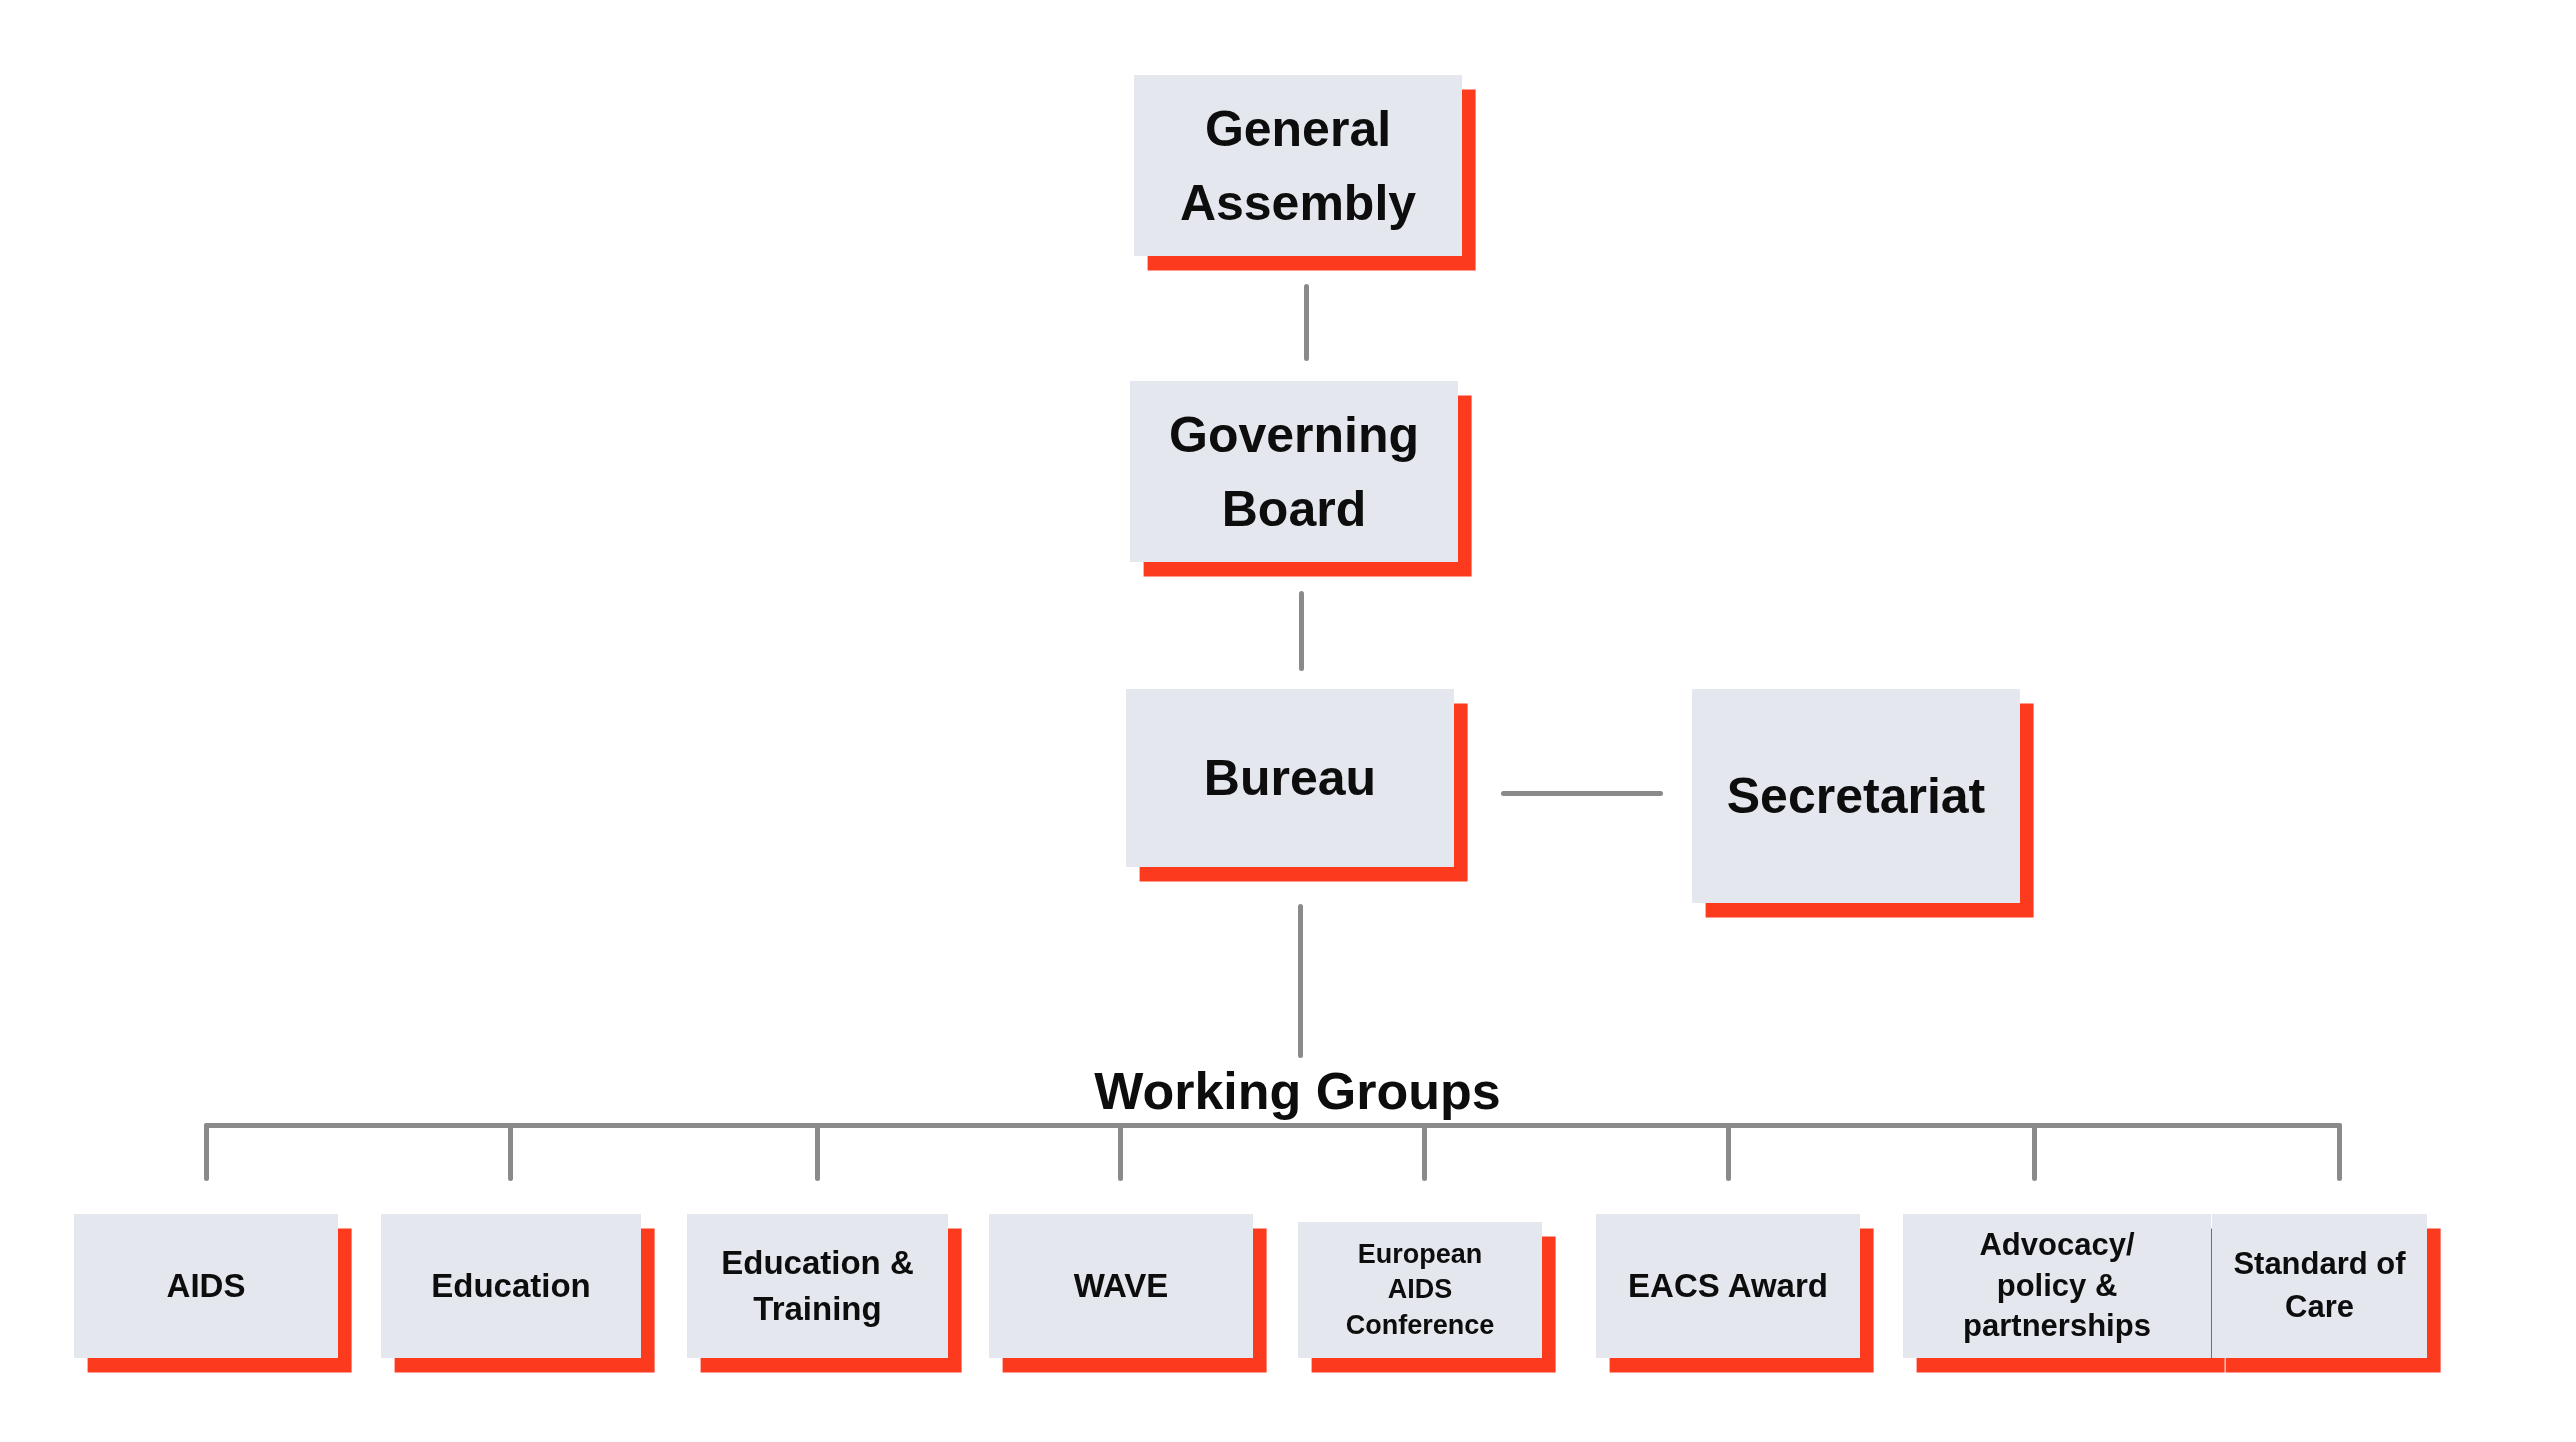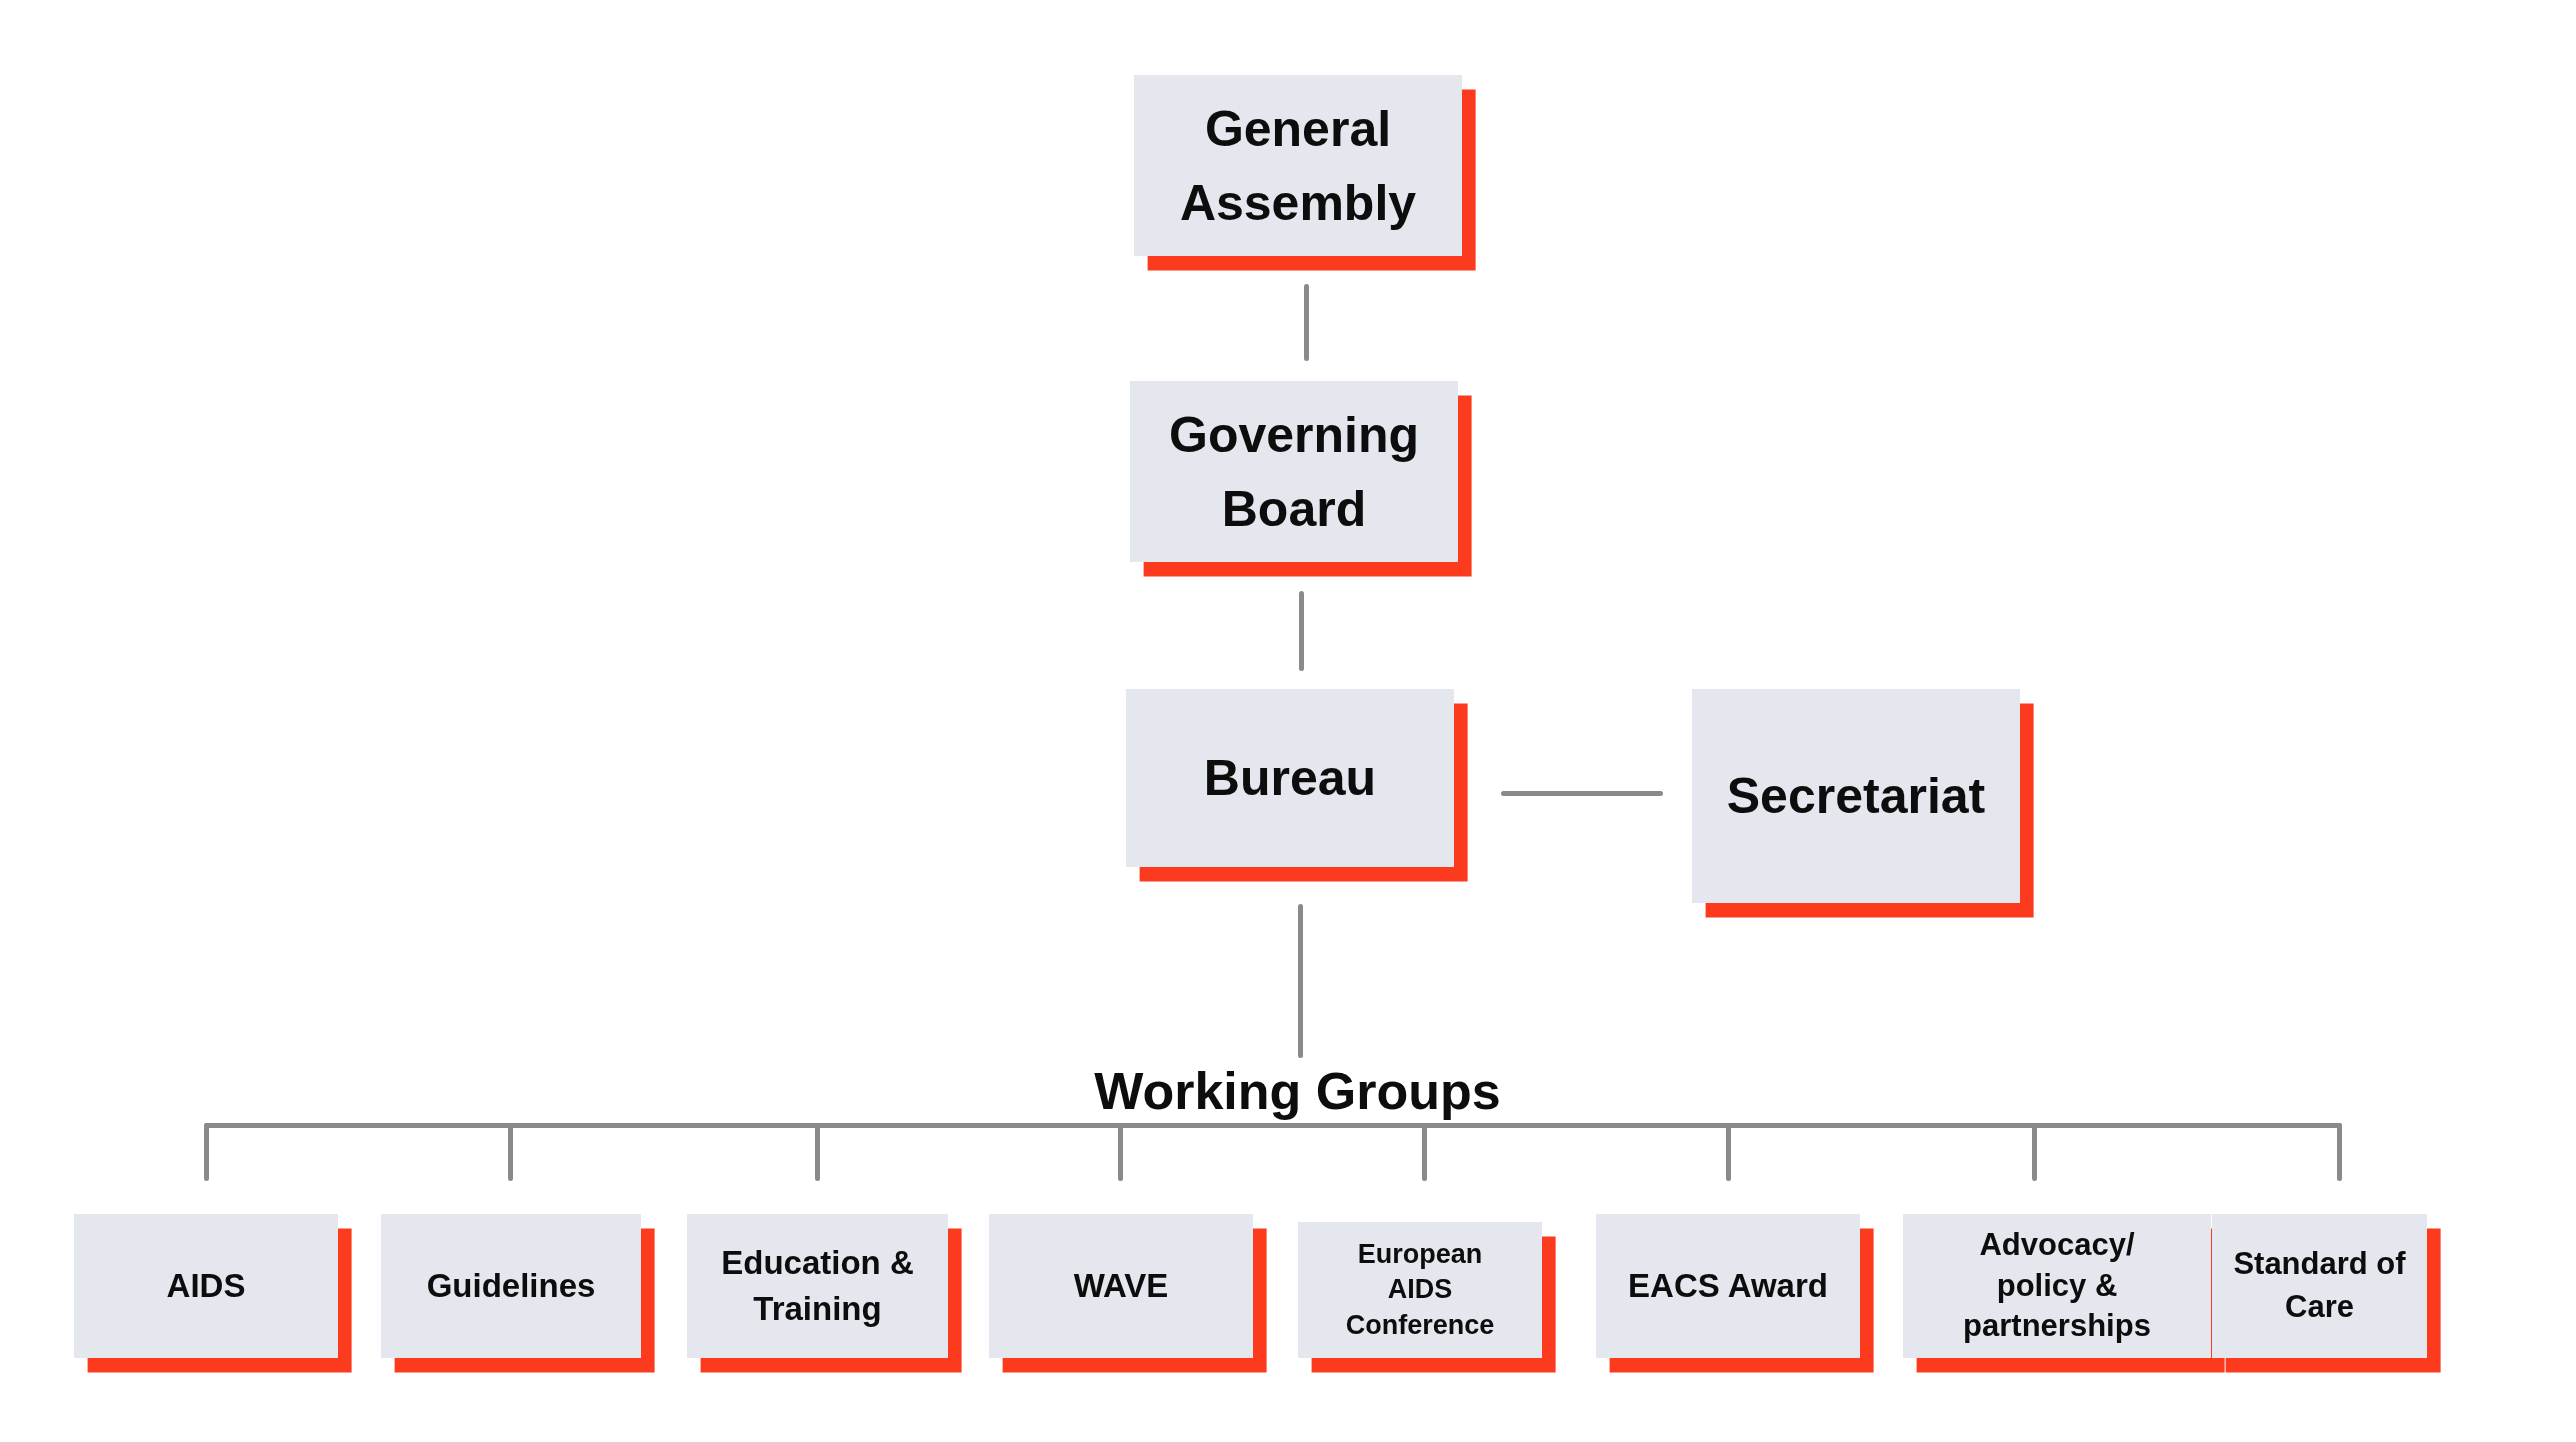--- a/index.html
+++ b/index.html
@@ -123,21 +123,21 @@
   <div class="line v drop" id="drop-3"></div>
   <div class="line v drop" id="drop-4"></div>
   <div class="line v drop" id="drop-5"></div>
   <div class="line v drop" id="drop-6"></div>
   <div class="line v drop" id="drop-7"></div>
 
   <div class="node wg-node" id="wg-0">
     <span class="label">AIDS</span>
   </div>
   <div class="node wg-node" id="wg-1">
-    <span class="label">Guidelines</span>
+    <span class="label">Education</span>
   </div>
   <div class="node wg-node" id="wg-2">
     <span class="label">Education &amp;
 Training</span>
   </div>
   <div class="node wg-node" id="wg-3">
     <span class="label">WAVE</span>
   </div>
   <div class="node wg-node" id="wg-4">
     <span class="label">European

